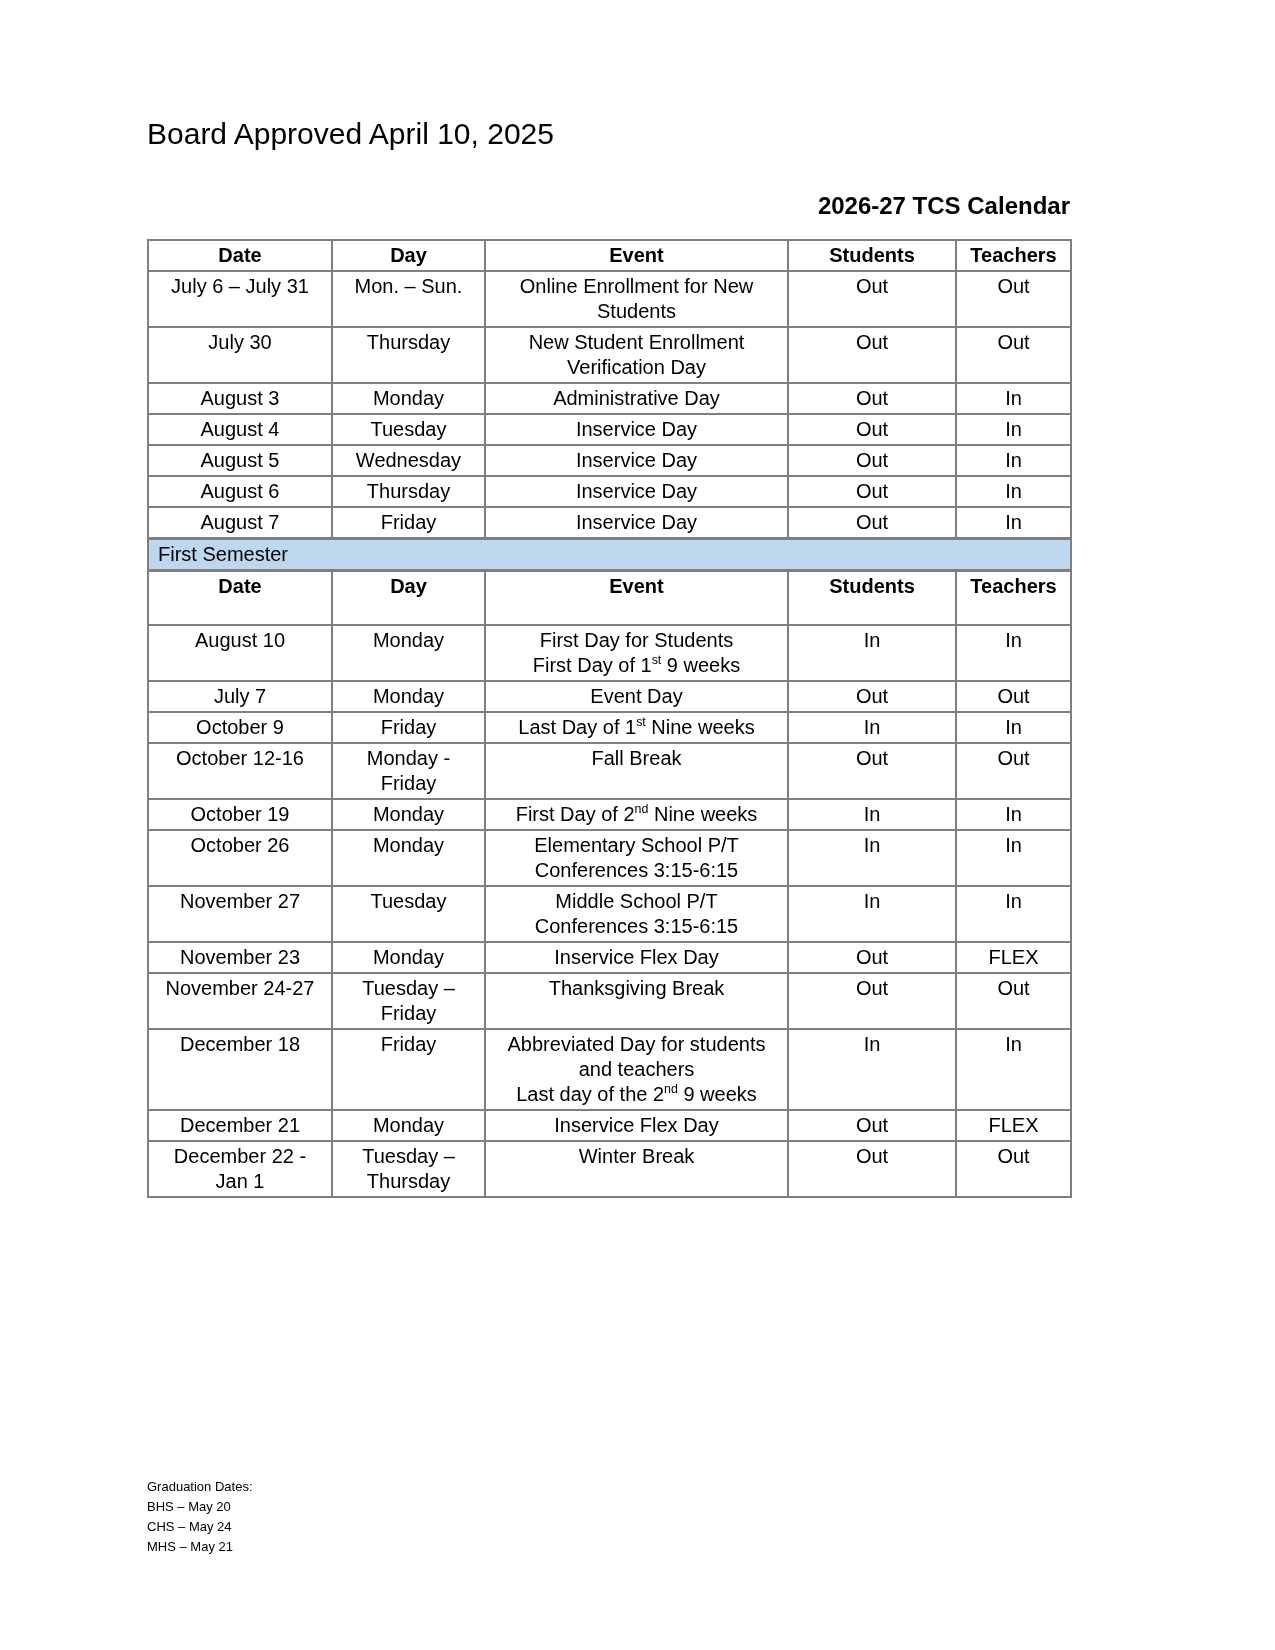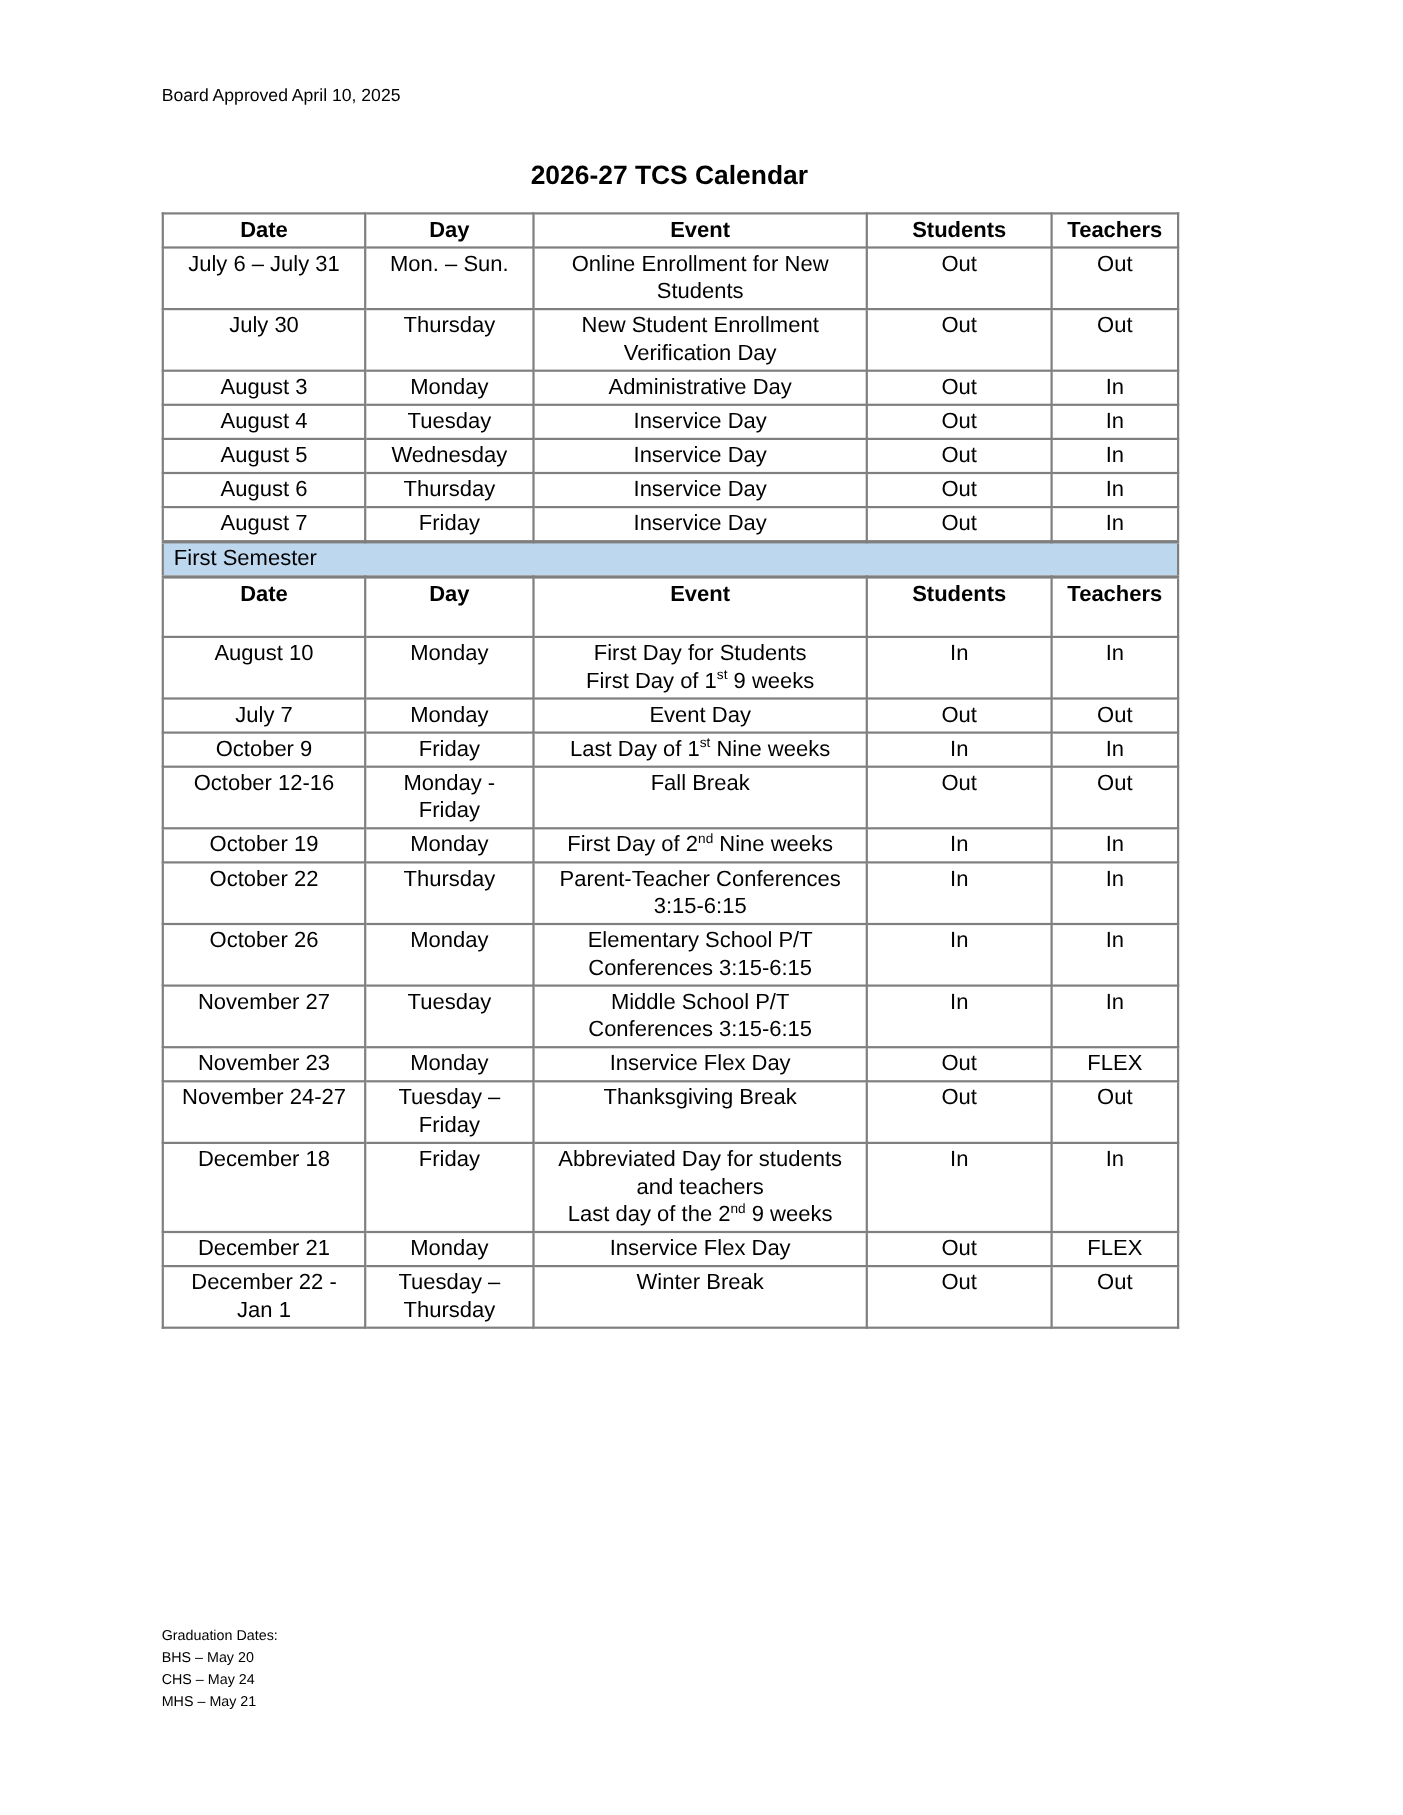--- a/index.html
+++ b/index.html
@@ -9,27 +9,28 @@
     height: 1650px;
     margin: 0 auto;
     background: #ffffff;
     font-family: "Liberation Sans", "DejaVu Sans", sans-serif;
     color: #000000;
     box-sizing: border-box;
     padding: 75px 0 0 147px;
     overflow: hidden;
   }
   .board-approved {
-    font-size: 16px;
+    font-size: 30px;
     line-height: 26px;
+    margin-top: 46px;
   }
   .doc-title {
     width: 923px;
     margin-top: 44px;
-    text-align: center;
+    text-align: right;
     font-size: 24px;
     font-weight: bold;
     line-height: 30px;
   }
   table.calendar {
     margin-top: 18px;
     width: 923px;
     border-collapse: collapse;
     table-layout: fixed;
   }
@@ -184,27 +185,20 @@
           <td>Out</td>
         </tr>
         <tr>
           <td>October 19</td>
           <td>Monday</td>
           <td>First Day of 2<sup>nd</sup> Nine weeks</td>
           <td>In</td>
           <td>In</td>
         </tr>
         <tr>
-          <td>October 22</td>
-          <td>Thursday</td>
-          <td>Parent-Teacher Conferences<br>3:15-6:15</td>
-          <td>In</td>
-          <td>In</td>
-        </tr>
-        <tr>
           <td>October 26</td>
           <td>Monday</td>
           <td>Elementary School P/T<br>Conferences 3:15-6:15</td>
           <td>In</td>
           <td>In</td>
         </tr>
         <tr>
           <td>November 27</td>
           <td>Tuesday</td>
           <td>Middle School P/T<br>Conferences 3:15-6:15</td>

